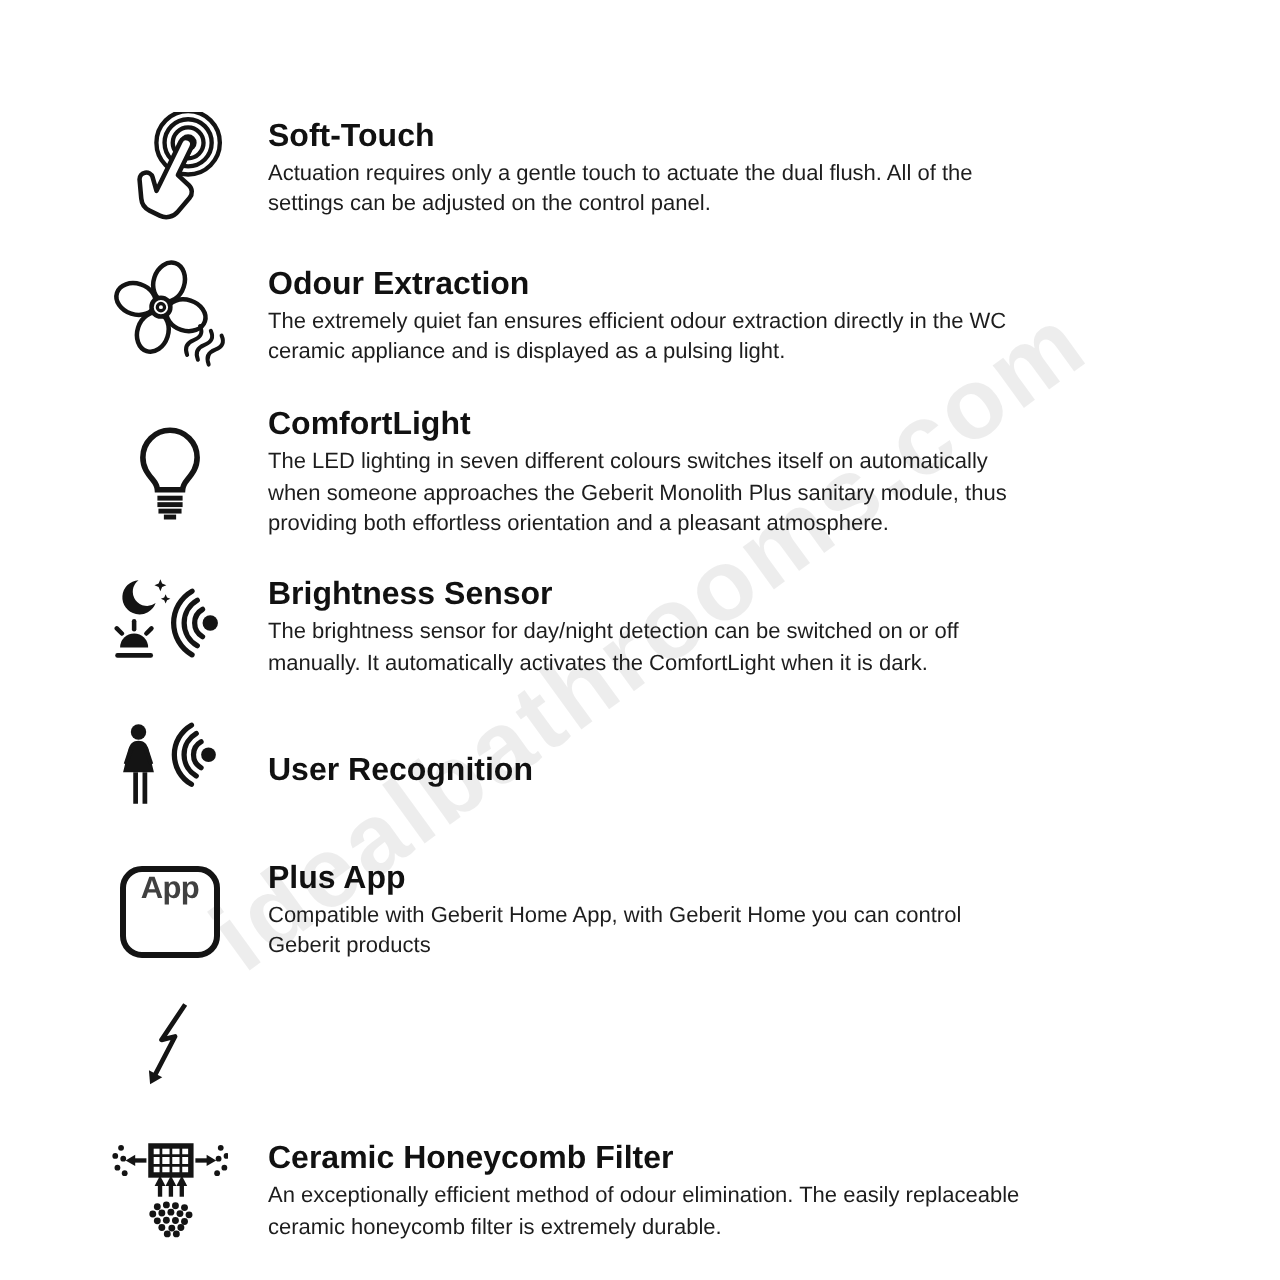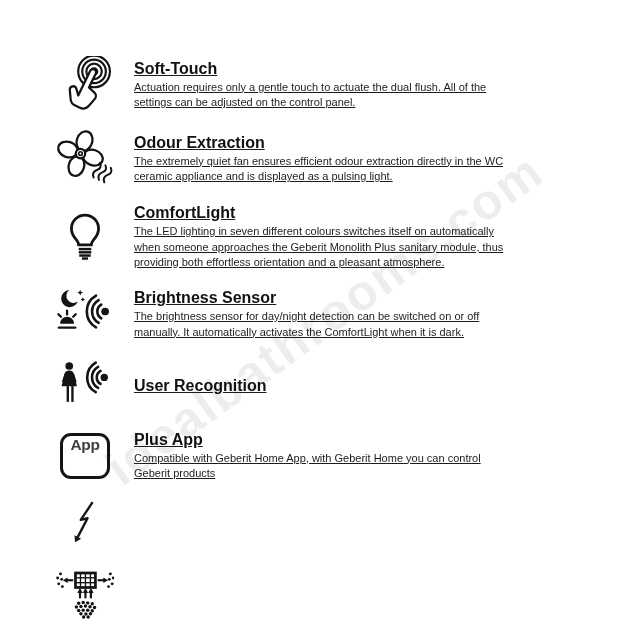--- a/index.html
+++ b/index.html
@@ -33,21 +33,21 @@
     display:flex;
     align-items:center;
     margin-bottom:16px;
   }
   .icon-cell {
     width:70px; min-width:70px;
     display:flex;
     justify-content:center;
     align-items:center;
   }
-  .text-cell { flex:1; margin-left:14px;text-decoration:underline; }
+  .text-cell { flex:1; margin-left:14px; }
   .title {
     font-size:16px;
     font-weight:bold;
     line-height:18px;
     margin-bottom:2px;
     color:#111;
   }
   .desc {
     font-size:11px;
     line-height:15.5px;
@@ -259,15 +259,20 @@
             <circle cx="35" cy="46.6" r="1.9"></circle>
             <circle cx="40" cy="47.2" r="1.9"></circle>
           <circle cx="27.5" cy="50.5" r="1.9"></circle>
             <circle cx="33" cy="50.8" r="1.9"></circle>
             <circle cx="38" cy="50.5" r="1.9"></circle>
           <circle cx="30.5" cy="54" r="1.9"></circle>
             <circle cx="35.5" cy="54" r="1.9"></circle>
         </g>
       </svg>
     </div>
+    <div class="text-cell">
+      <div class="title">Ceramic Honeycomb Filter</div>
+      <div class="desc">An exceptionally efficient method of odour elimination. The easily replaceable
+ceramic honeycomb filter is extremely durable.</div>
+    </div>
   </div>
 
 </div>
 
 </body></html>

